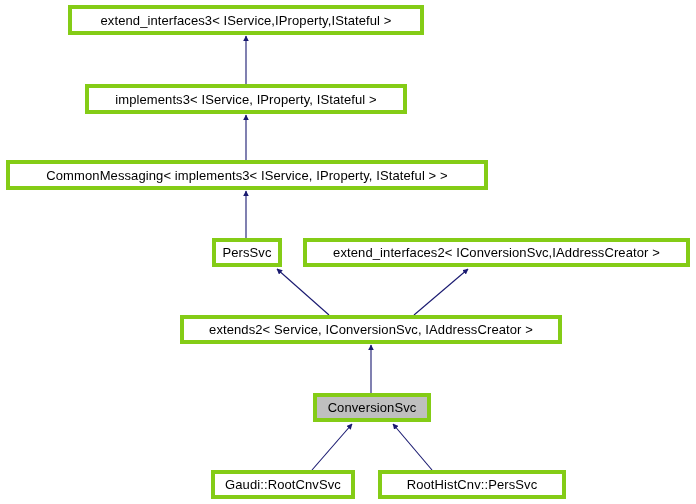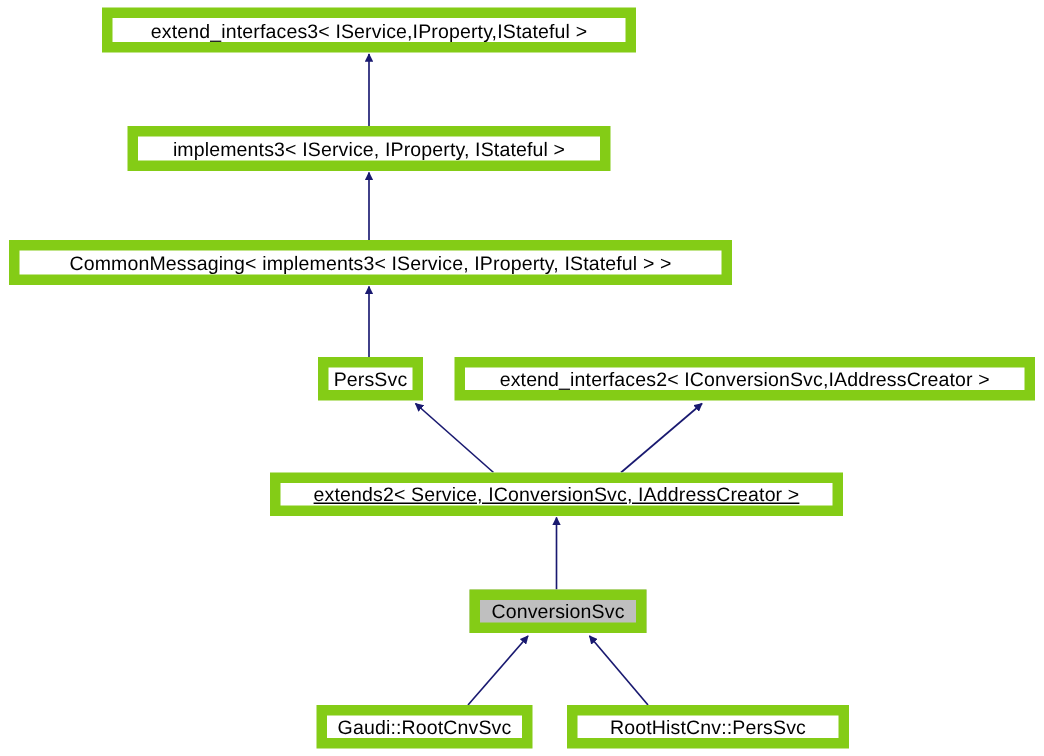--- a/index.html
+++ b/index.html
@@ -19,21 +19,21 @@
   #edge-layer {
     position: absolute;
     left: 0;
     top: 0;
     width: 696px;
     height: 504px;
   }
   .node {
     position: absolute;
     box-sizing: border-box;
-    border: 7px solid #84cc16;
+    border: 4px solid #84cc16;
     background: #ffffff;
     color: #000000;
     font-size: 13px;
     line-height: 1;
     display: flex;
     align-items: center;
     justify-content: center;
     white-space: nowrap;
     letter-spacing: 0.1px;
     z-index: 2;
@@ -82,21 +82,21 @@
   </div>
 
   <div class="node" style="left: 212px; top: 238px; width: 70px; height: 29px;">
     <span class="node-label">PersSvc</span>
   </div>
 
   <div class="node" style="left: 303px; top: 238px; width: 387px; height: 29px; justify-content: center;">
     <span class="node-label">extend_interfaces2&lt; IConversionSvc,IAddressCreator &gt;</span>
   </div>
 
-  <div class="node" style="left: 180px; top: 315px; width: 382px; height: 29px; text-decoration: underline;">
+  <div class="node" style="left: 180px; top: 315px; width: 382px; height: 29px;">
     <span class="node-label">extends2&lt; Service, IConversionSvc, IAddressCreator &gt;</span>
   </div>
 
   <div class="node highlight" style="left: 313px; top: 393px; width: 118px; height: 29px; background: rgb(191, 191, 191);">
     <span class="node-label">ConversionSvc</span>
   </div>
 
   <div class="node" style="left: 211px; top: 470px; width: 144px; height: 29px;">
     <span class="node-label">Gaudi::RootCnvSvc</span>
   </div>

